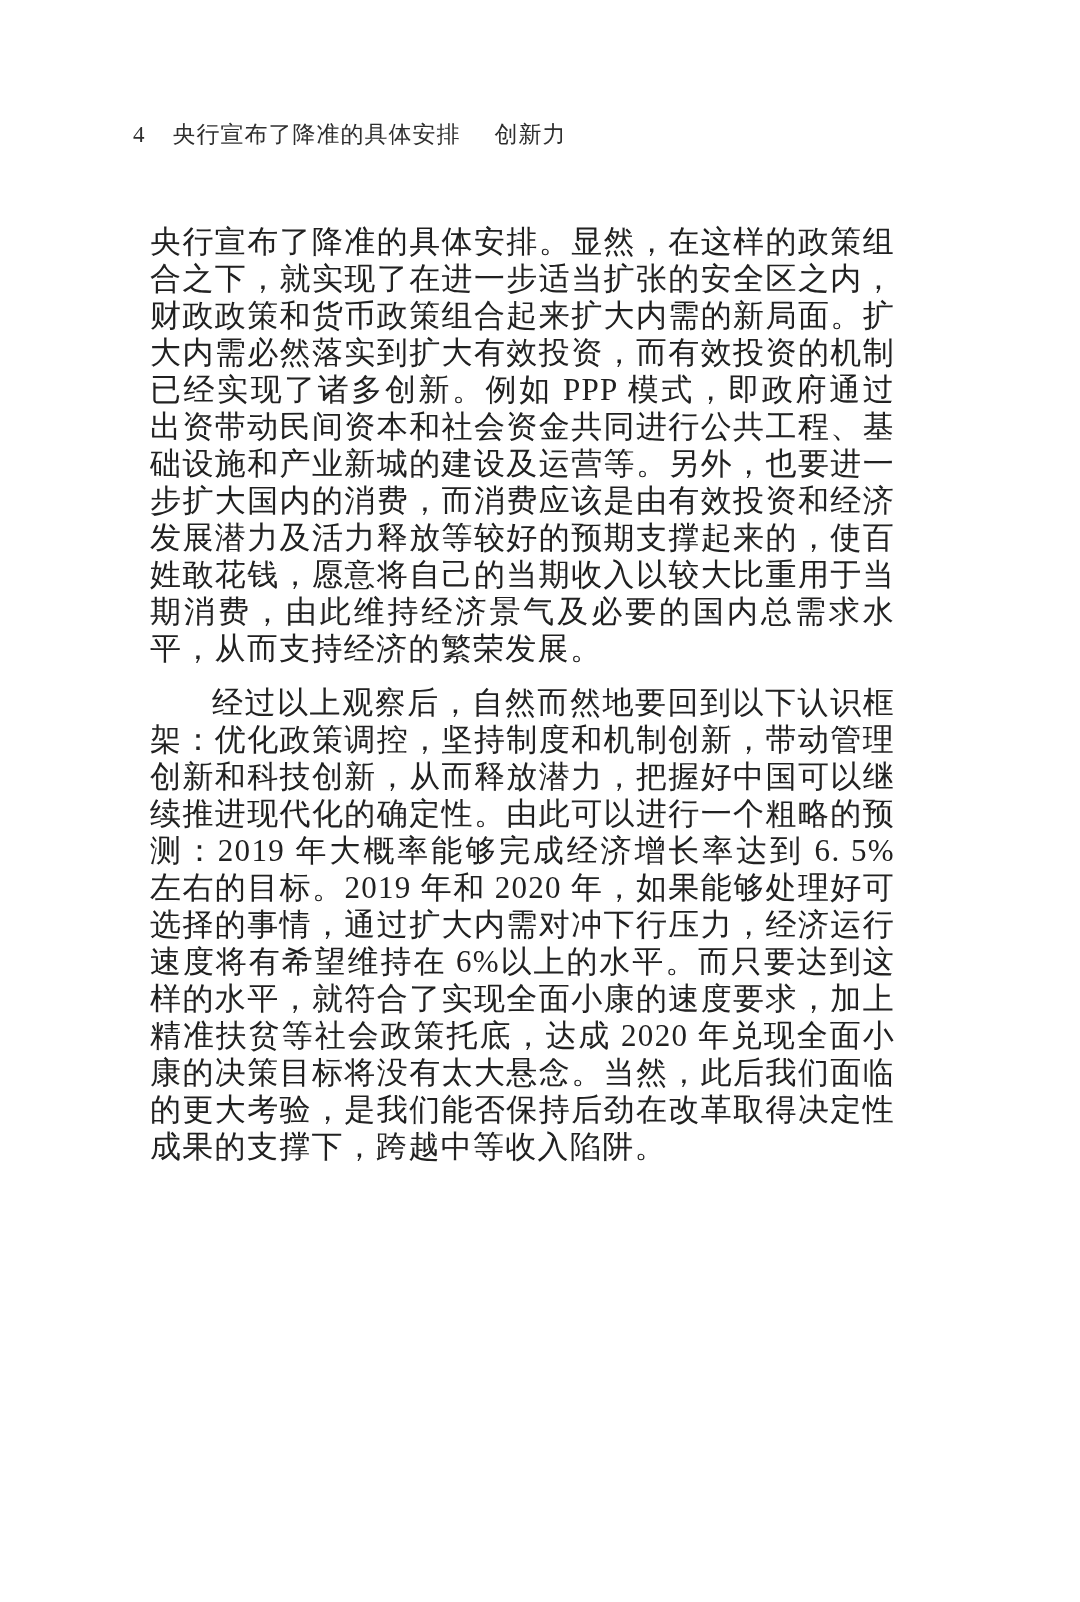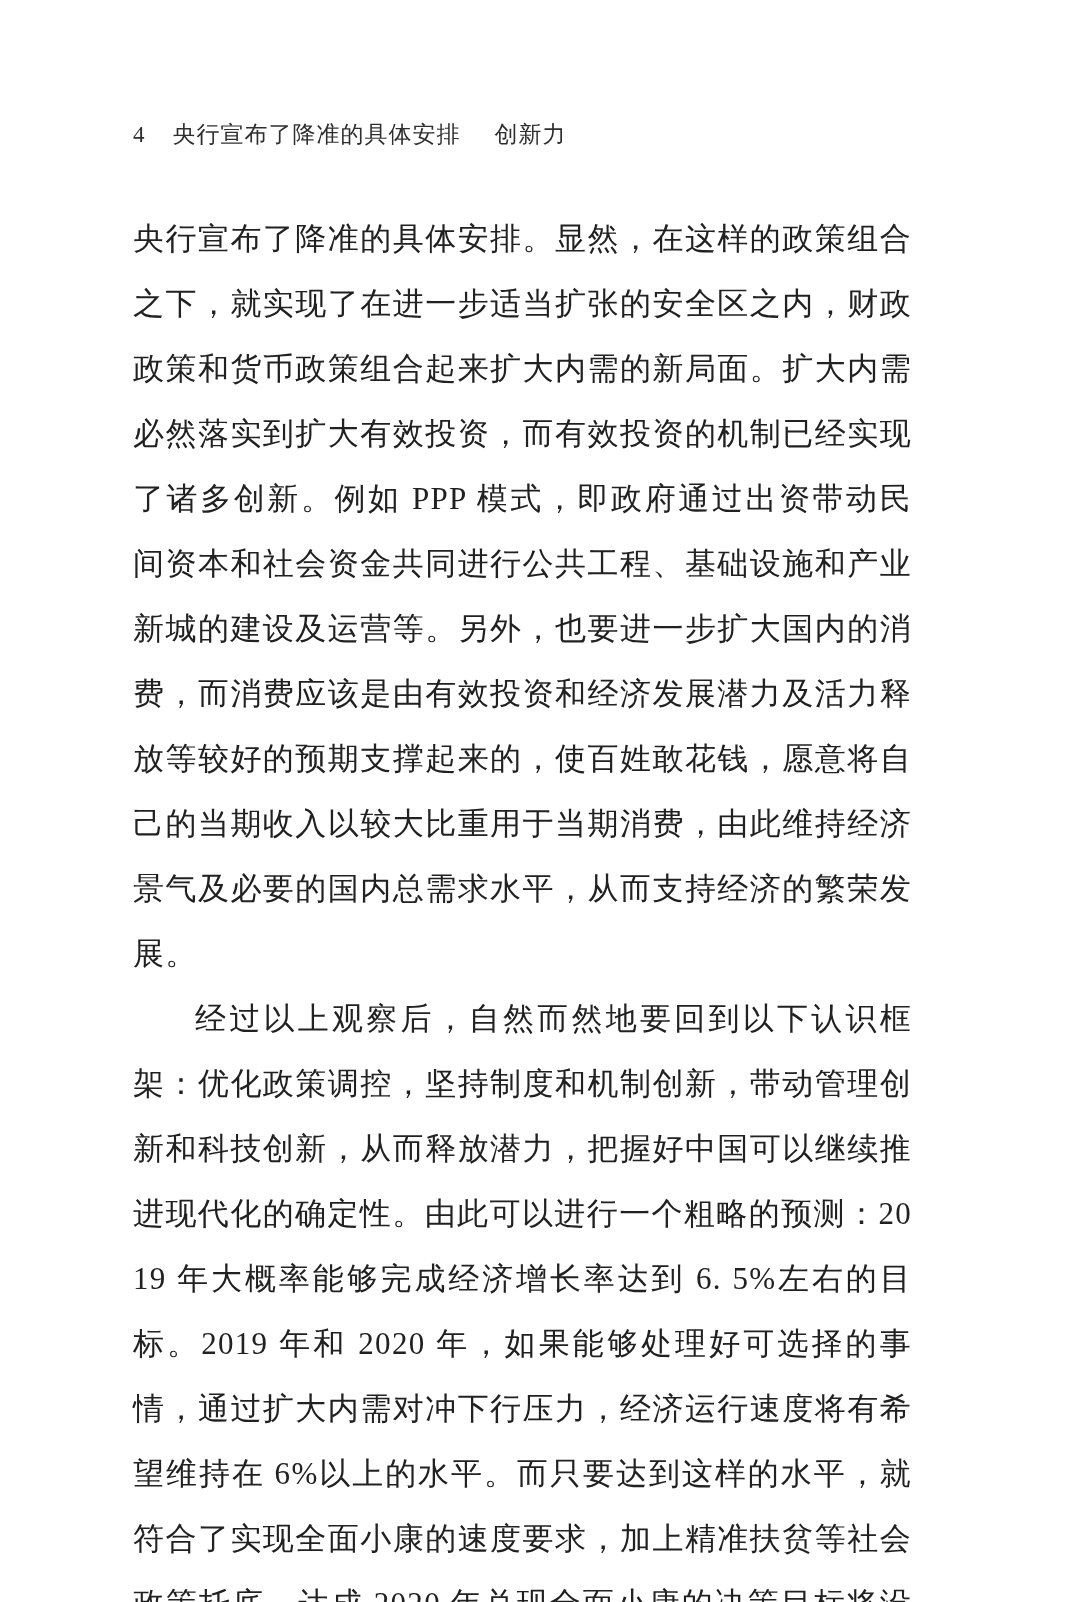--- a/index.html
+++ b/index.html
@@ -39,23 +39,23 @@
     width: 34px;
   }
   .body-text {
     position: absolute;
     left: 133px;
     top: 206px;
     width: 779px;
     color: #212121;
   }
   .para {
-    margin: 0;
+    margin: 17px;
     font-size: 31px;
-    line-height: 65px;
+    line-height: 37px;
     letter-spacing: 1.3px;
     text-align: justify;
     text-justify: inter-character;
     word-break: break-all;
   }
   .para.indented {
     text-indent: 2em;
   }
 </style>
 </head>

